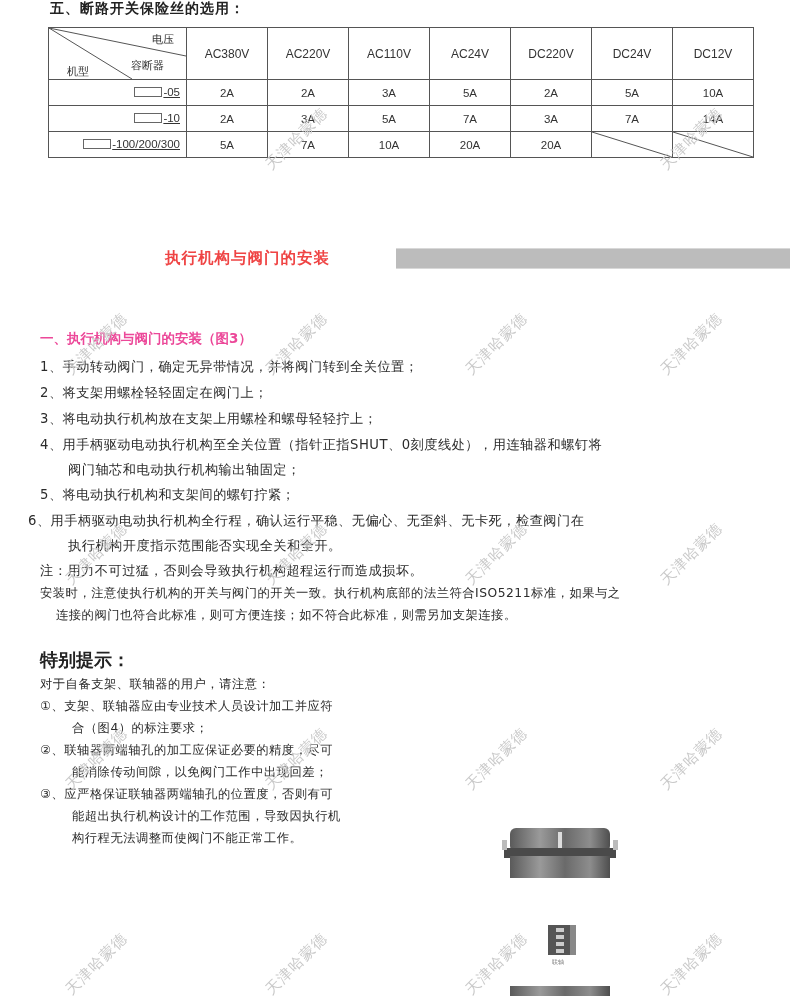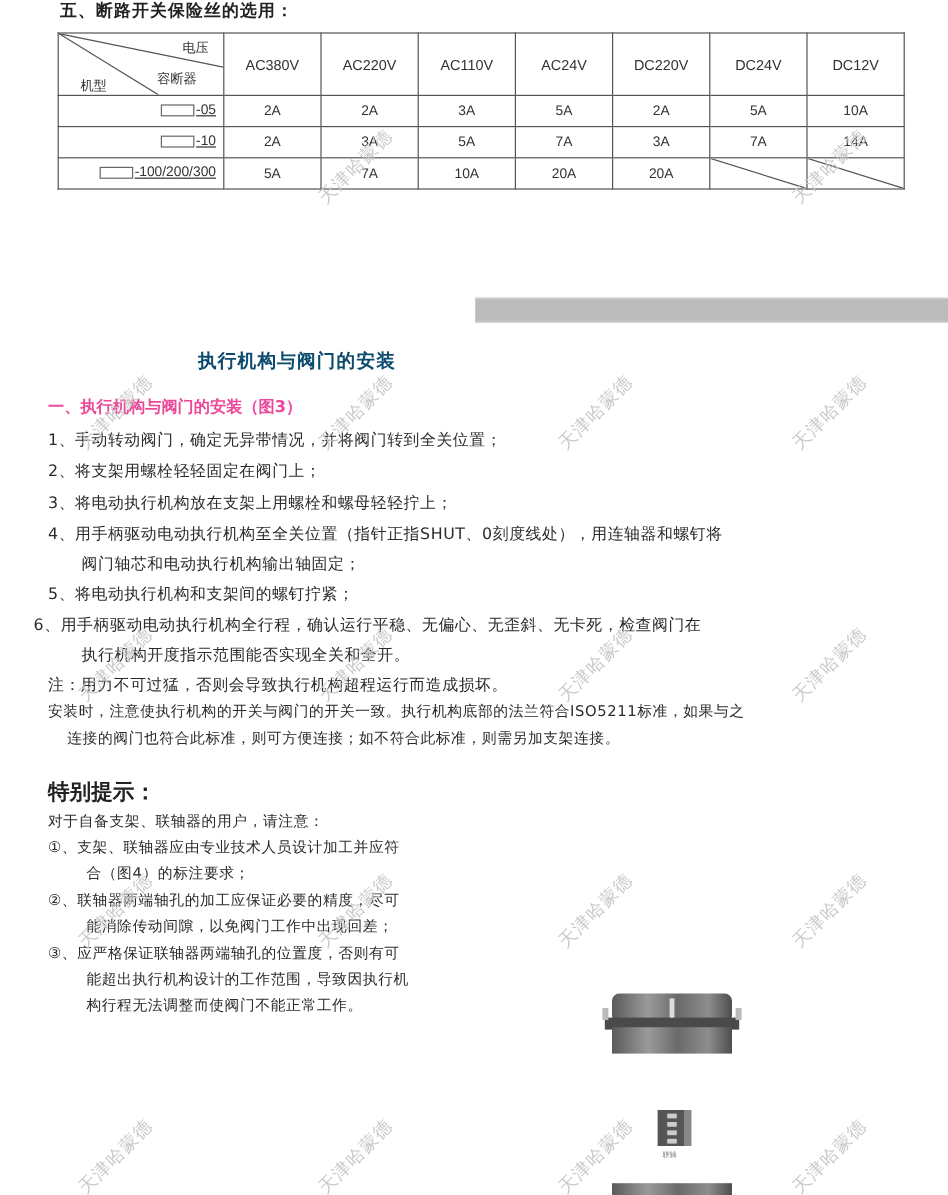--- a/index.html
+++ b/index.html
@@ -14,21 +14,21 @@
   table.fuse td { border:1.3px solid #555; text-align:center; padding:0; position:relative;margin-top:26px; }
   table.fuse tr.hdr td { height:51px; font-size:12px; }
   table.fuse tr.row td { height:25px; }
   .diag-cell { width:137px; }
   .colw { width:80px; }
   .diag-cell svg, .slash svg { position:absolute; left:0; top:0; width:100%; height:100%; }
   .diag-lbl { position:absolute; font-size:11px; font-family:"DejaVu Sans", sans-serif; color:#333; }
   .model { display:inline-flex; align-items:center; justify-content:flex-end; width:100%; padding-right:6px; box-sizing:border-box;text-decoration:underline; }
   .model .box { display:inline-block; border:1.3px solid #666; height:8px; margin-right:1px; }
 
-  .banner-title { left:165px; top:248px; font-size:15.5px; font-weight:bold; color:#0c4a6e; letter-spacing:1px;margin-top:43px; }
+  .banner-title { left:165px; top:248px; font-size:15.5px; font-weight:bold; color:#ef4444; letter-spacing:1px; }
   .banner-bar { left:396px; top:248px; width:394px; height:19px; background:#bcbcbc; border-top:1px solid #d8d8d8; border-bottom:1px solid #d8d8d8; }
 
   .s1-title { left:40px; top:330px; font-size:13.5px; font-weight:bold; color:#ec4899; }
   .line { position:absolute; font-size:13.2px; color:#2b2b2b; white-space:nowrap; letter-spacing:0.5px; }
   .small { font-size:12.3px; }
 
   .tip-title { left:40px; top:648px; font-size:18px; font-weight:bold; color:#222; }
 
   .watermark { position:absolute; font-size:15px; color:#c9c9c9; transform:rotate(-45deg); transform-origin:left bottom;
                font-family:"DejaVu Sans", sans-serif; letter-spacing:1px; white-space:nowrap; }

